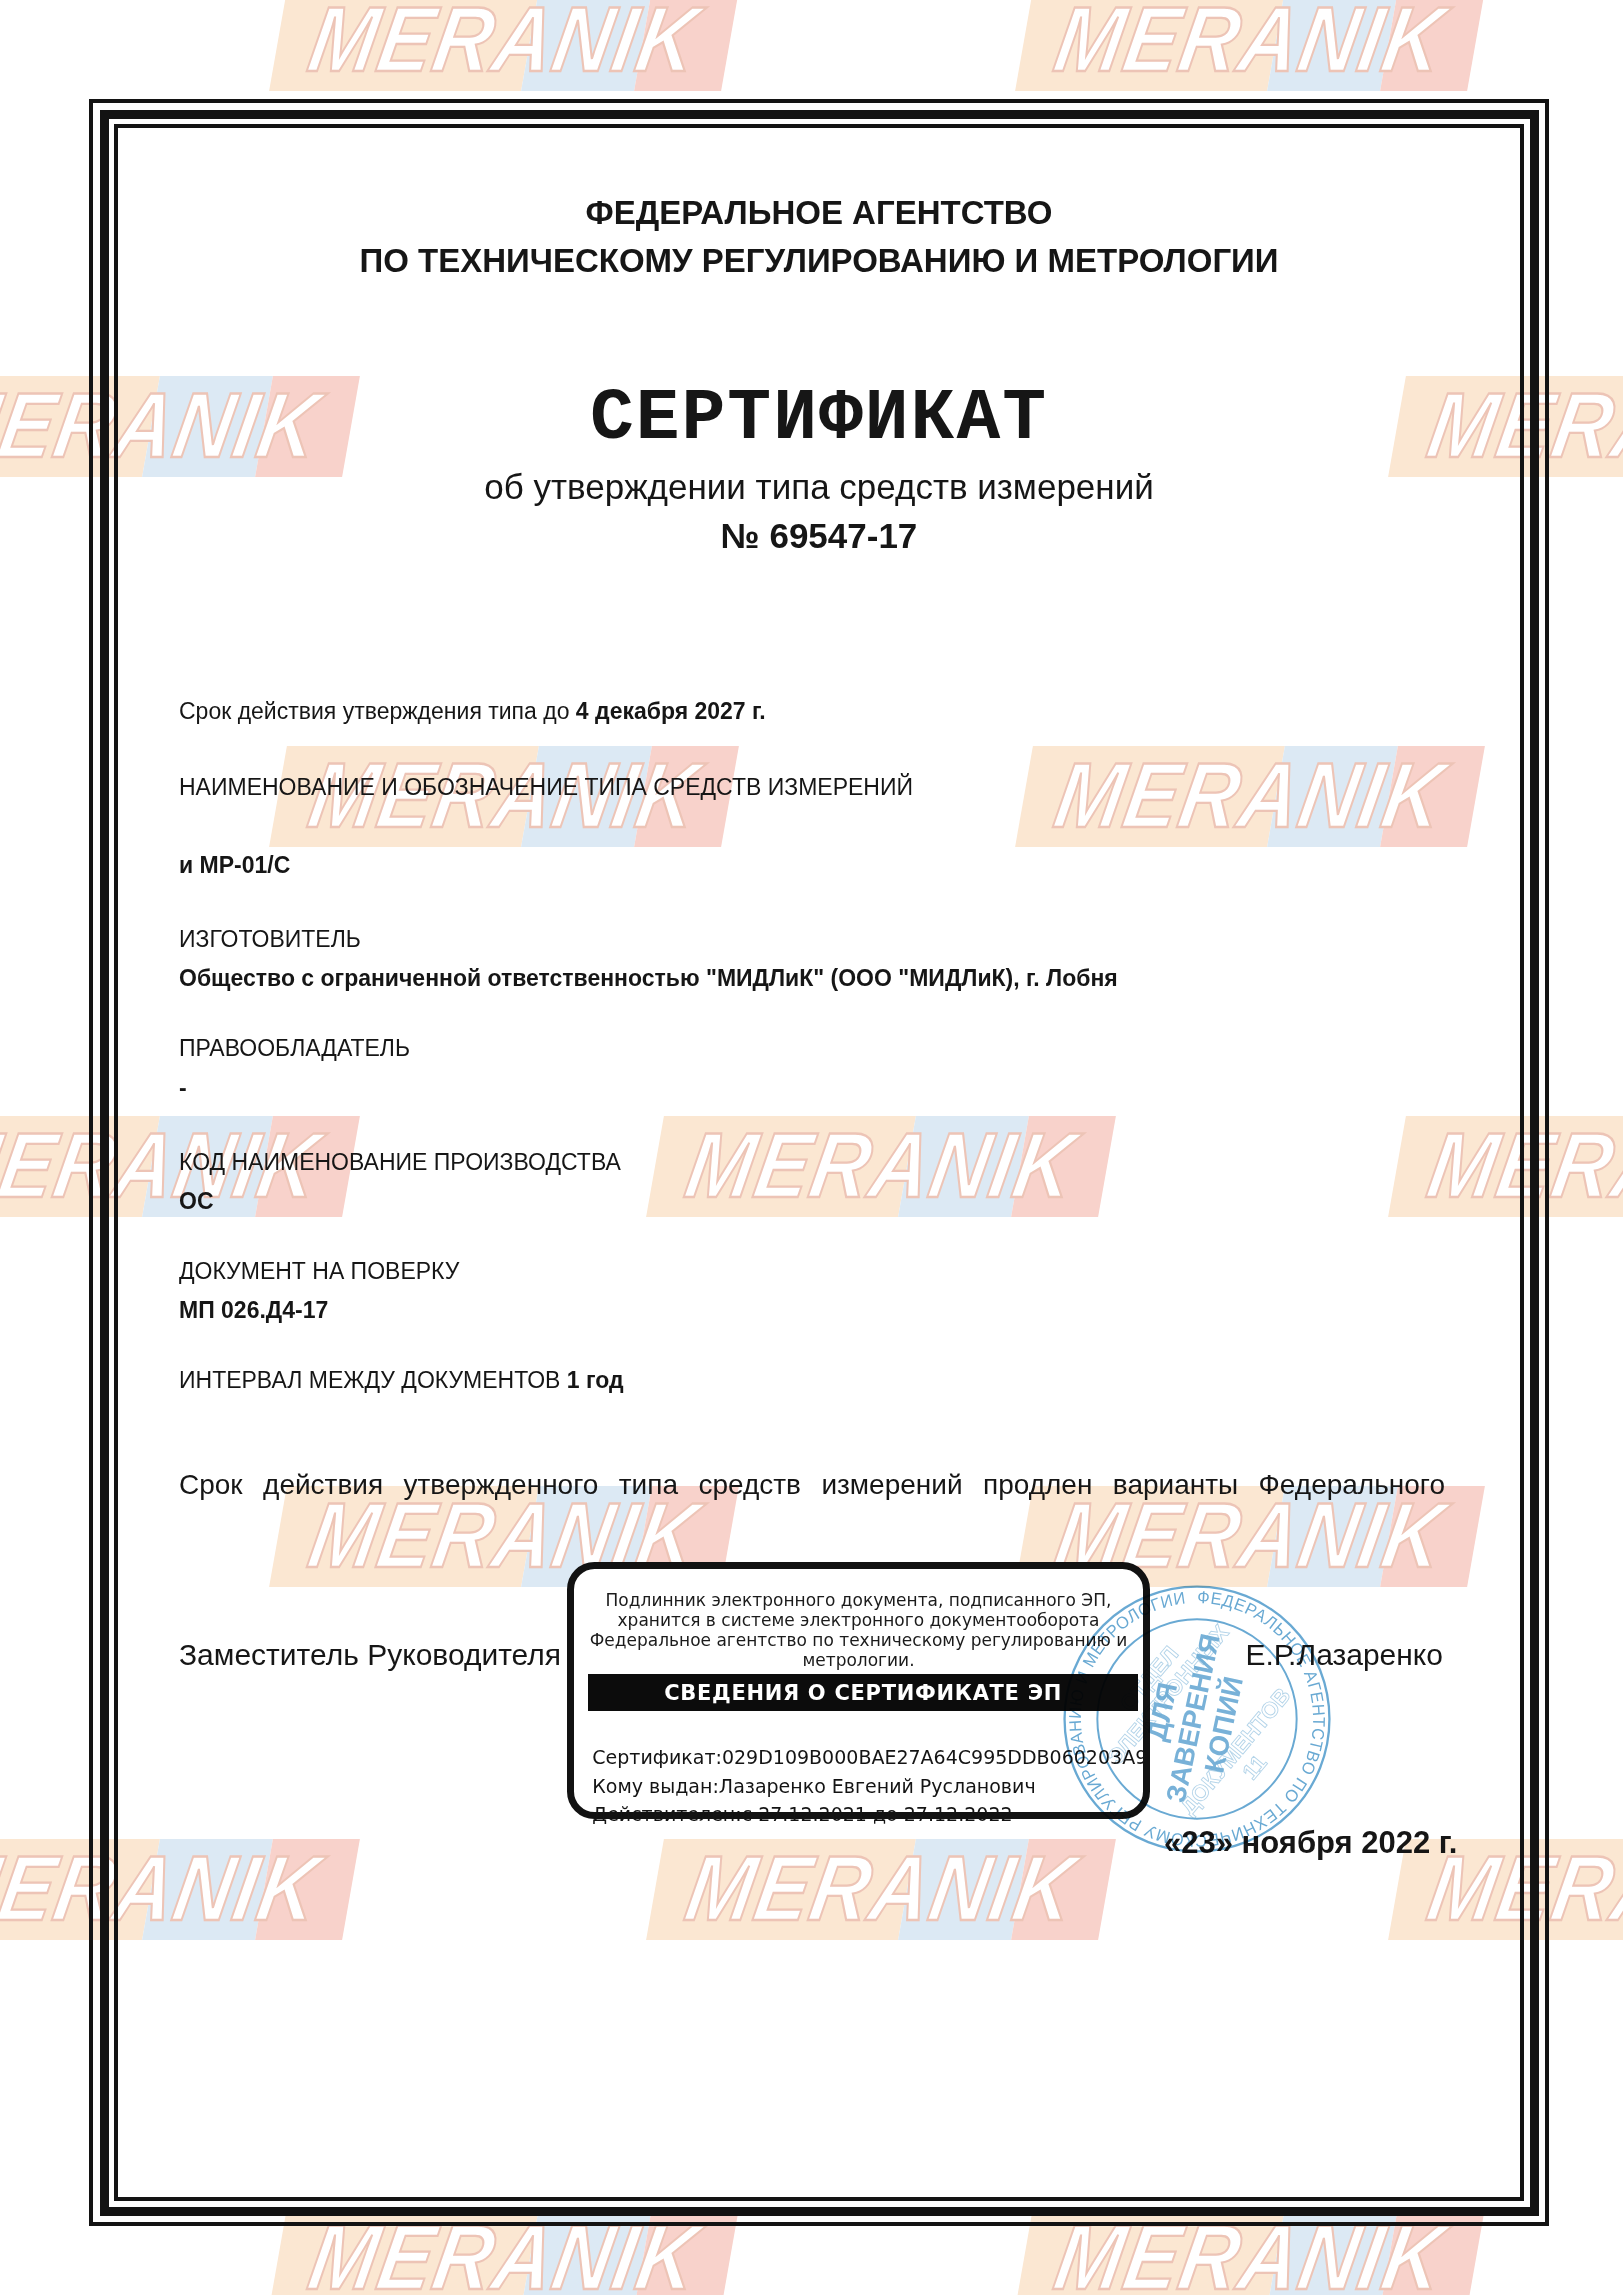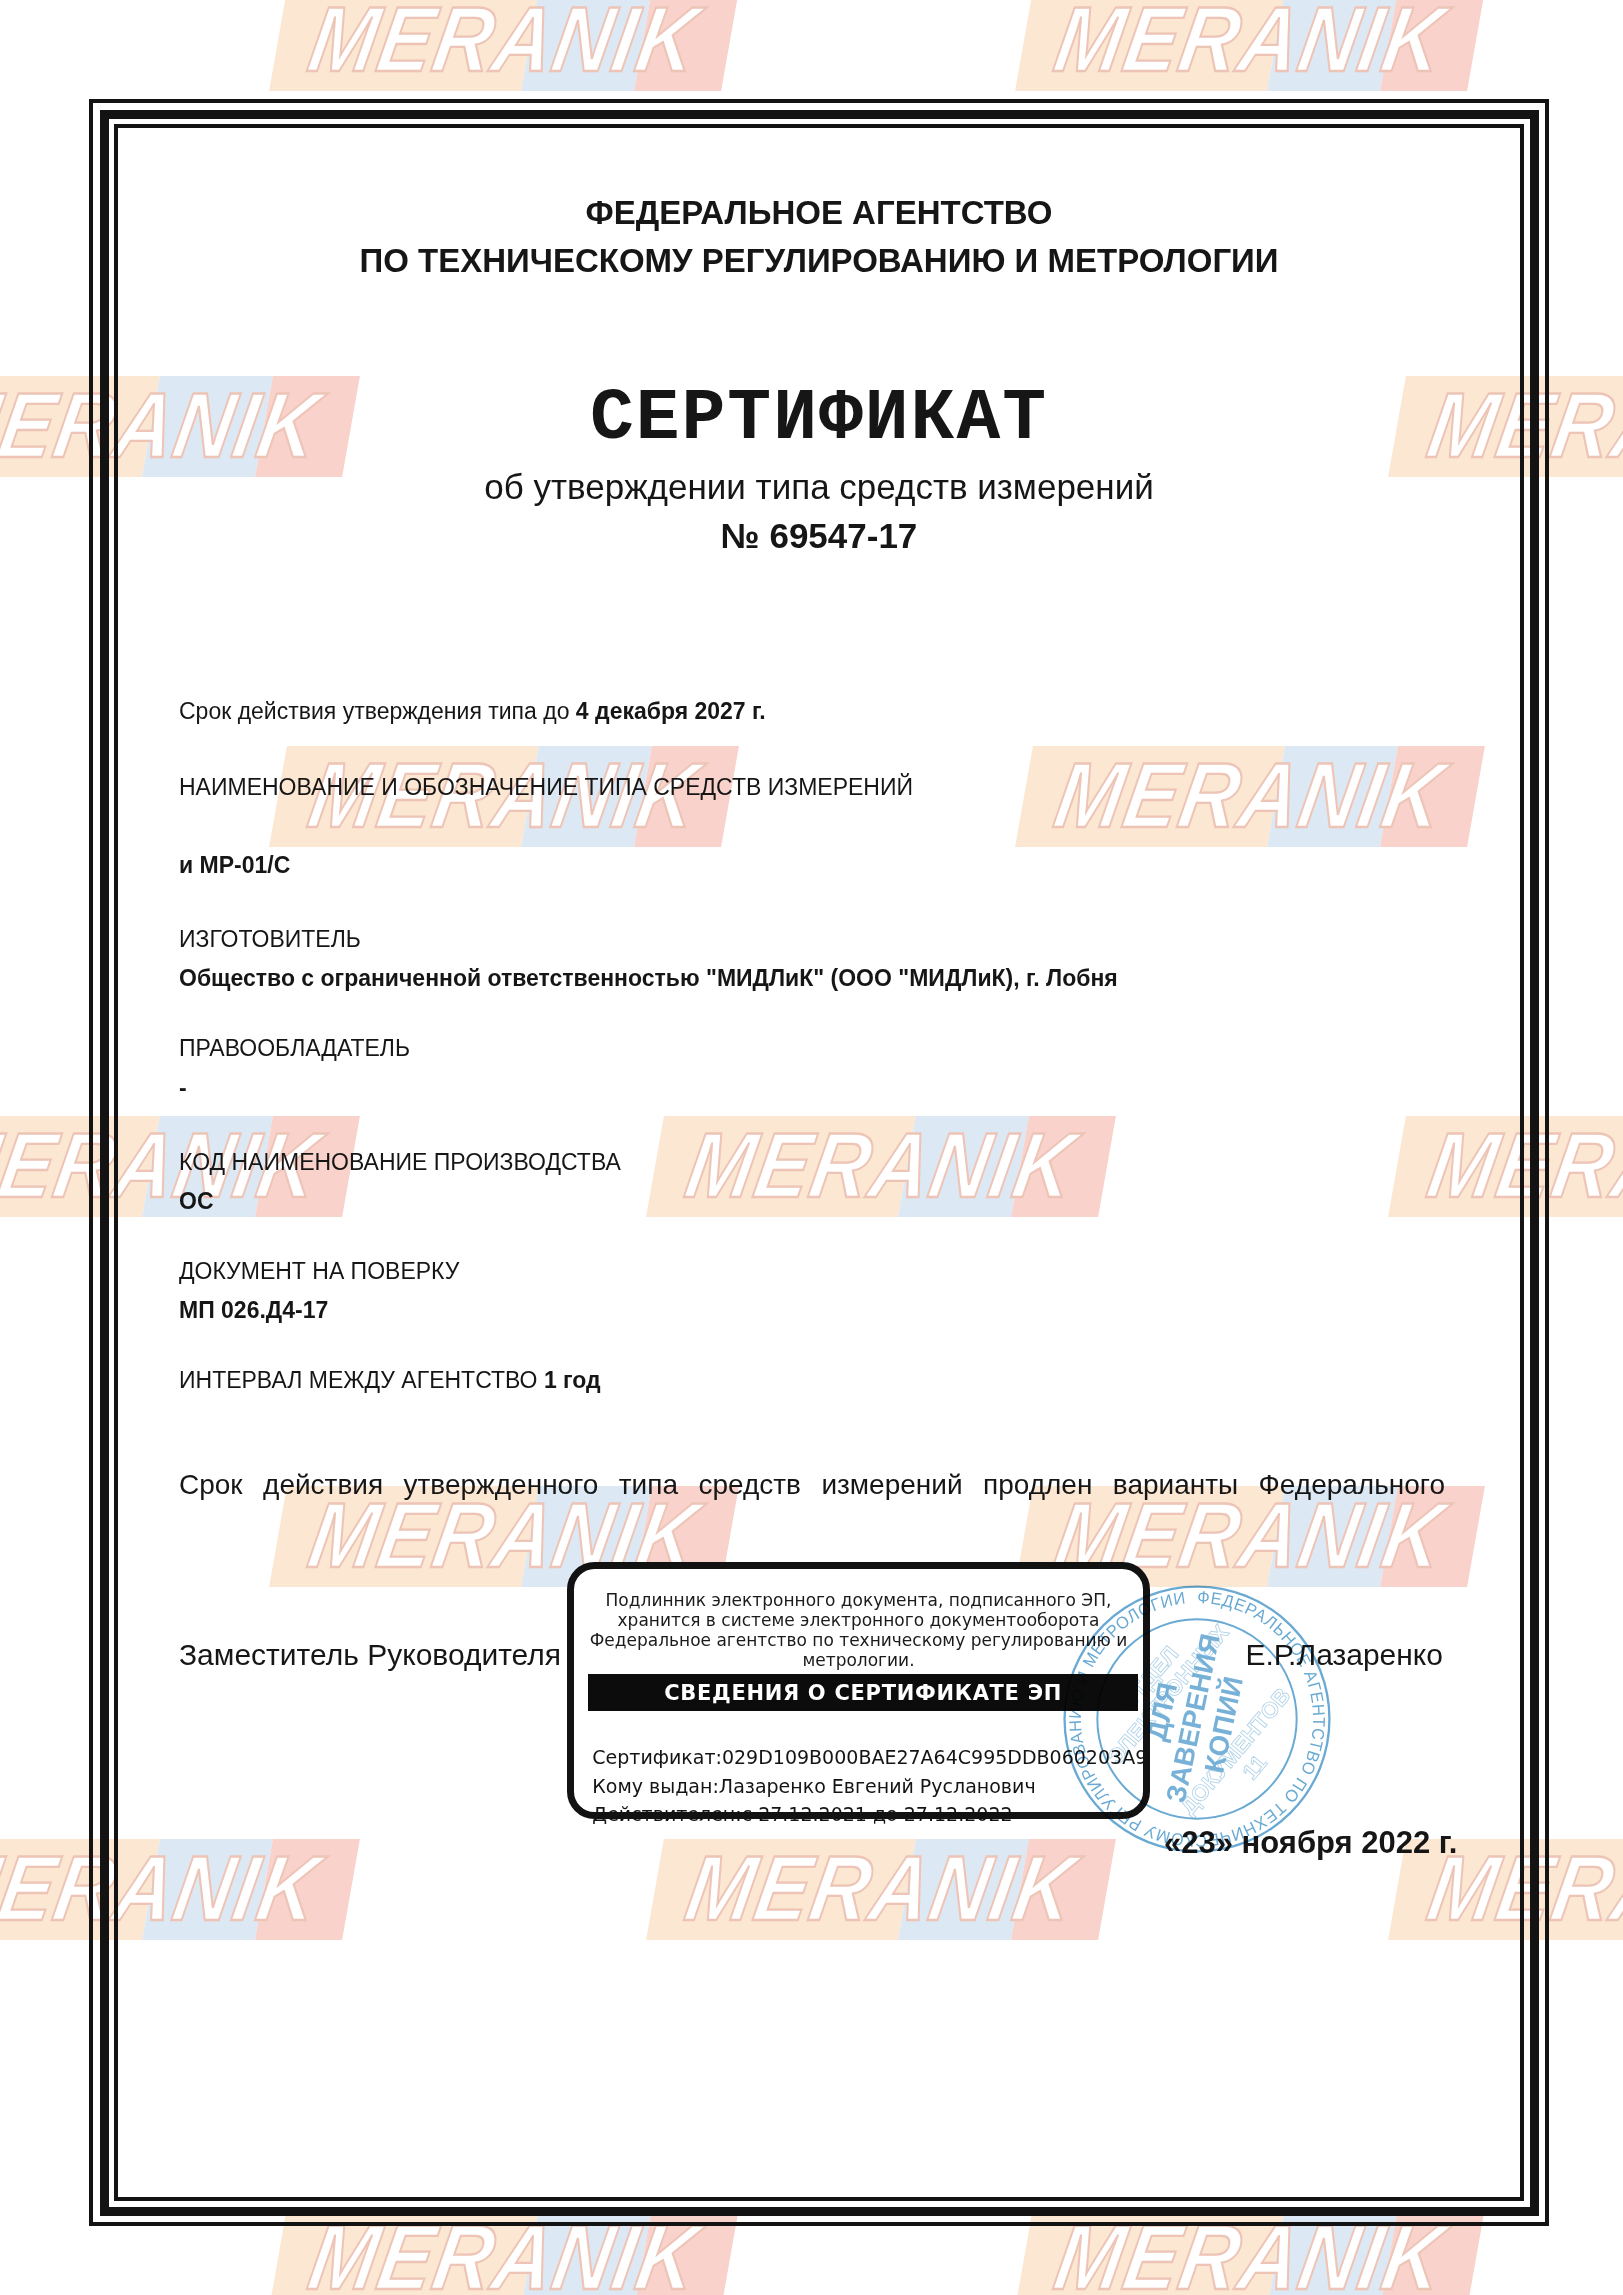--- a/index.html
+++ b/index.html
@@ -196,21 +196,21 @@
   <div class="line" style="top:1035px">ПРАВООБЛАДАТЕЛЬ</div>
   <div class="line val" style="top:1075px">-</div>
 
   <div class="line" style="top:1149px">КОД НАИМЕНОВАНИЕ ПРОИЗВОДСТВА</div>
   <div class="line val" style="top:1188px">ОС</div>
 
   <div class="line" style="top:1258px">ДОКУМЕНТ НА ПОВЕРКУ</div>
   <div class="line val" style="top:1297px">МП 026.Д4-17</div>
 
   <div class="line" style="top:1367px">
-    <span>ИНТЕРВАЛ МЕЖДУ АГЕНТСТВО </span><b>1 год</b>
+    <span>ИНТЕРВАЛ МЕЖДУ ДОКУМЕНТОВ </span><b>1 год</b>
   </div>
 
   <div class="para" style="top:1469px">Срок действия утвержденного типа средств измерений продлен варианты Федерального</div>
 
   <div class="sig" style="left:179px;top:1638px">Заместитель Руководителя</div>
   <div class="sig" style="right:180px;top:1638px">Е.Р.Лазаренко</div>
 
   <div class="date-line">«23» ноября 2022 г.</div>
 </div>
 

